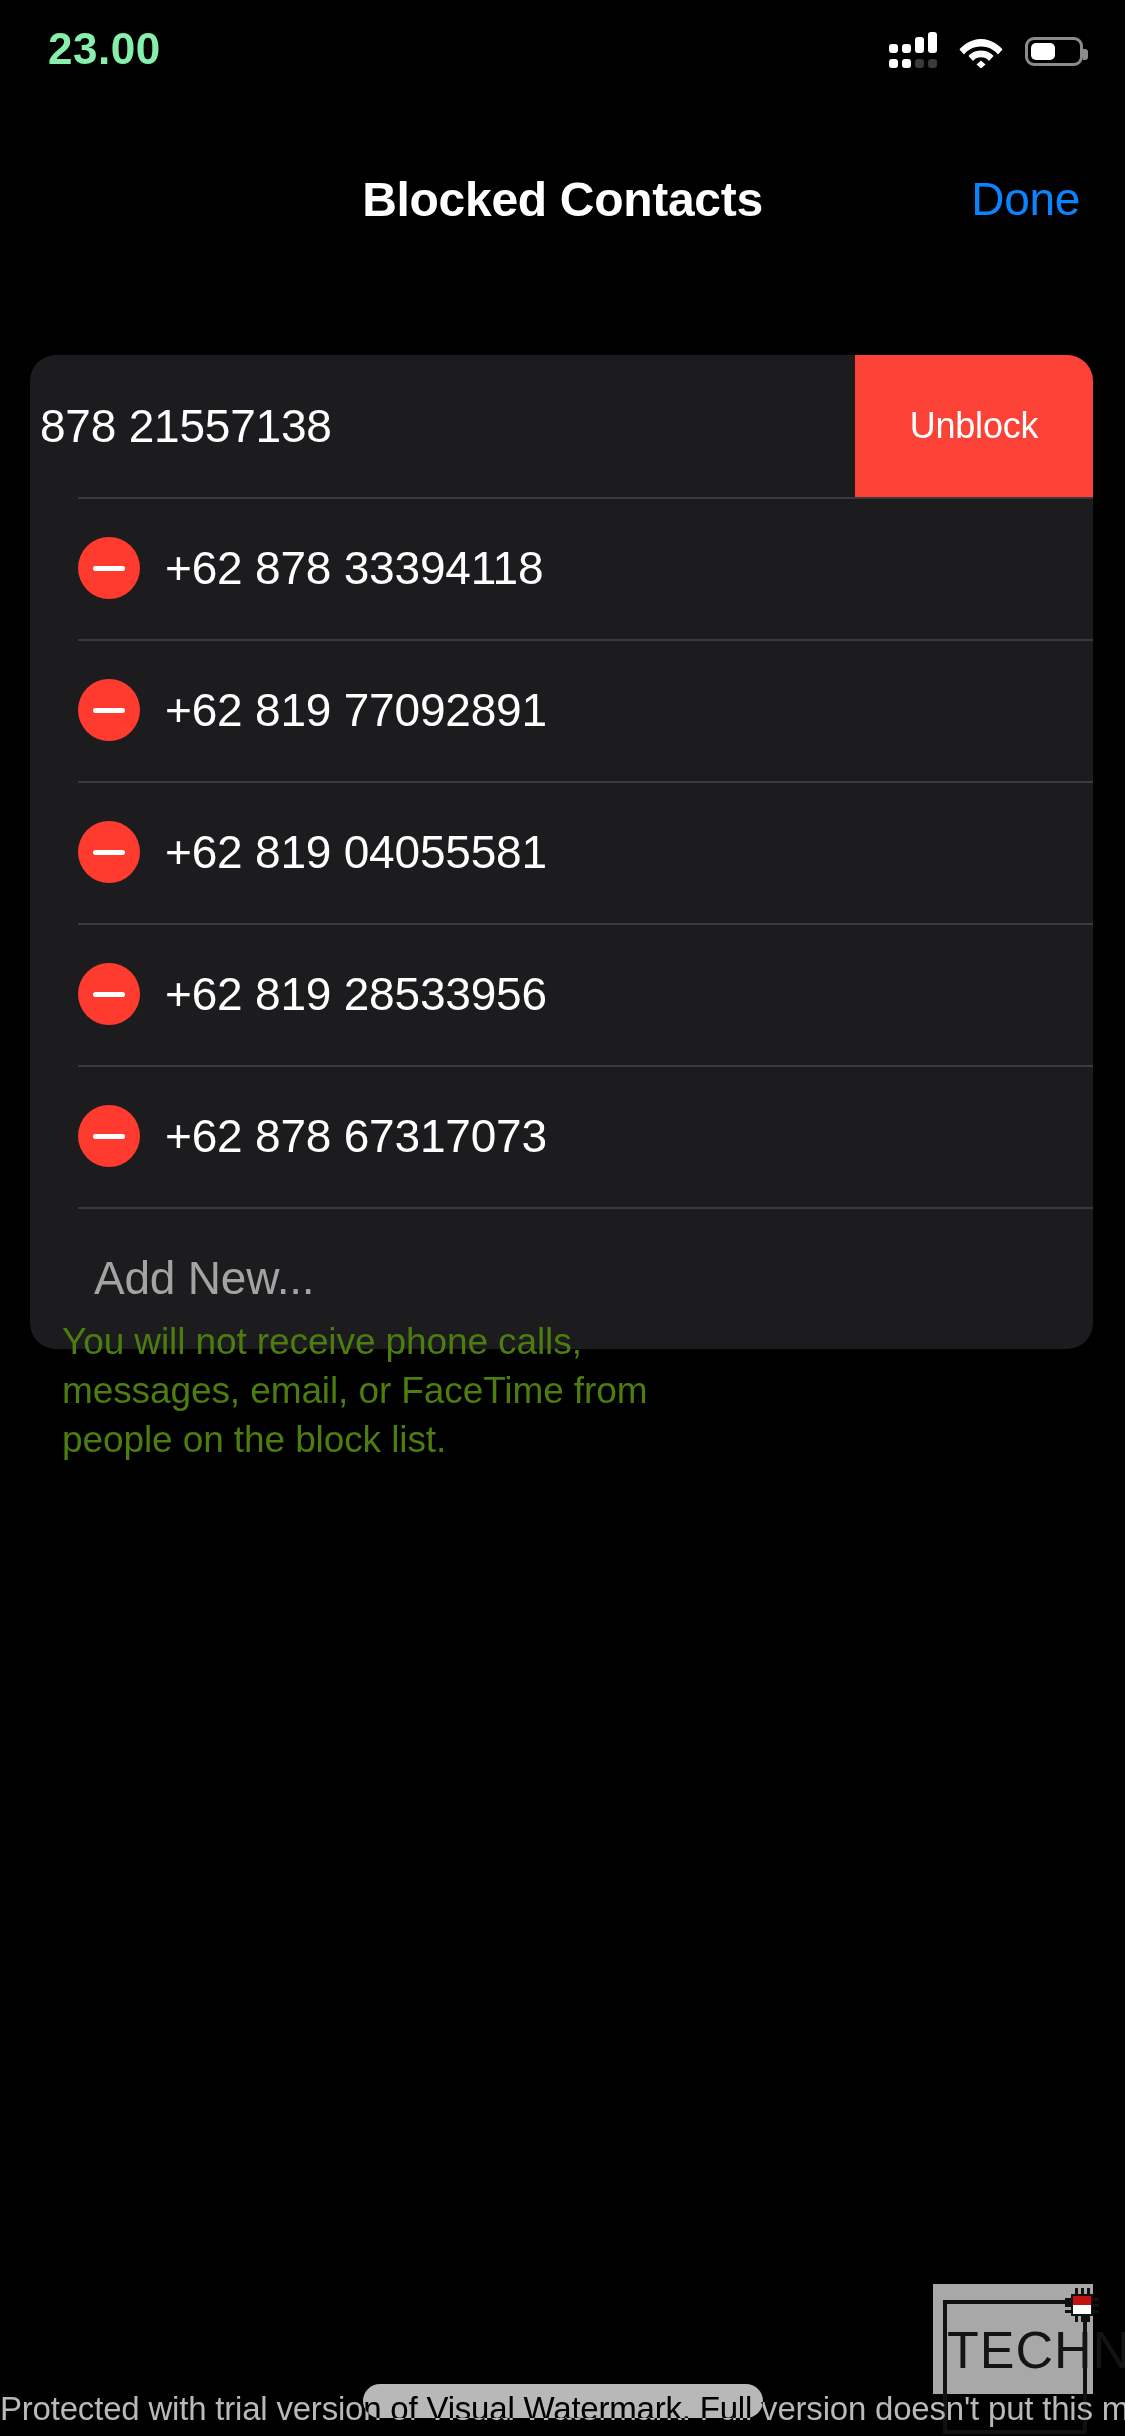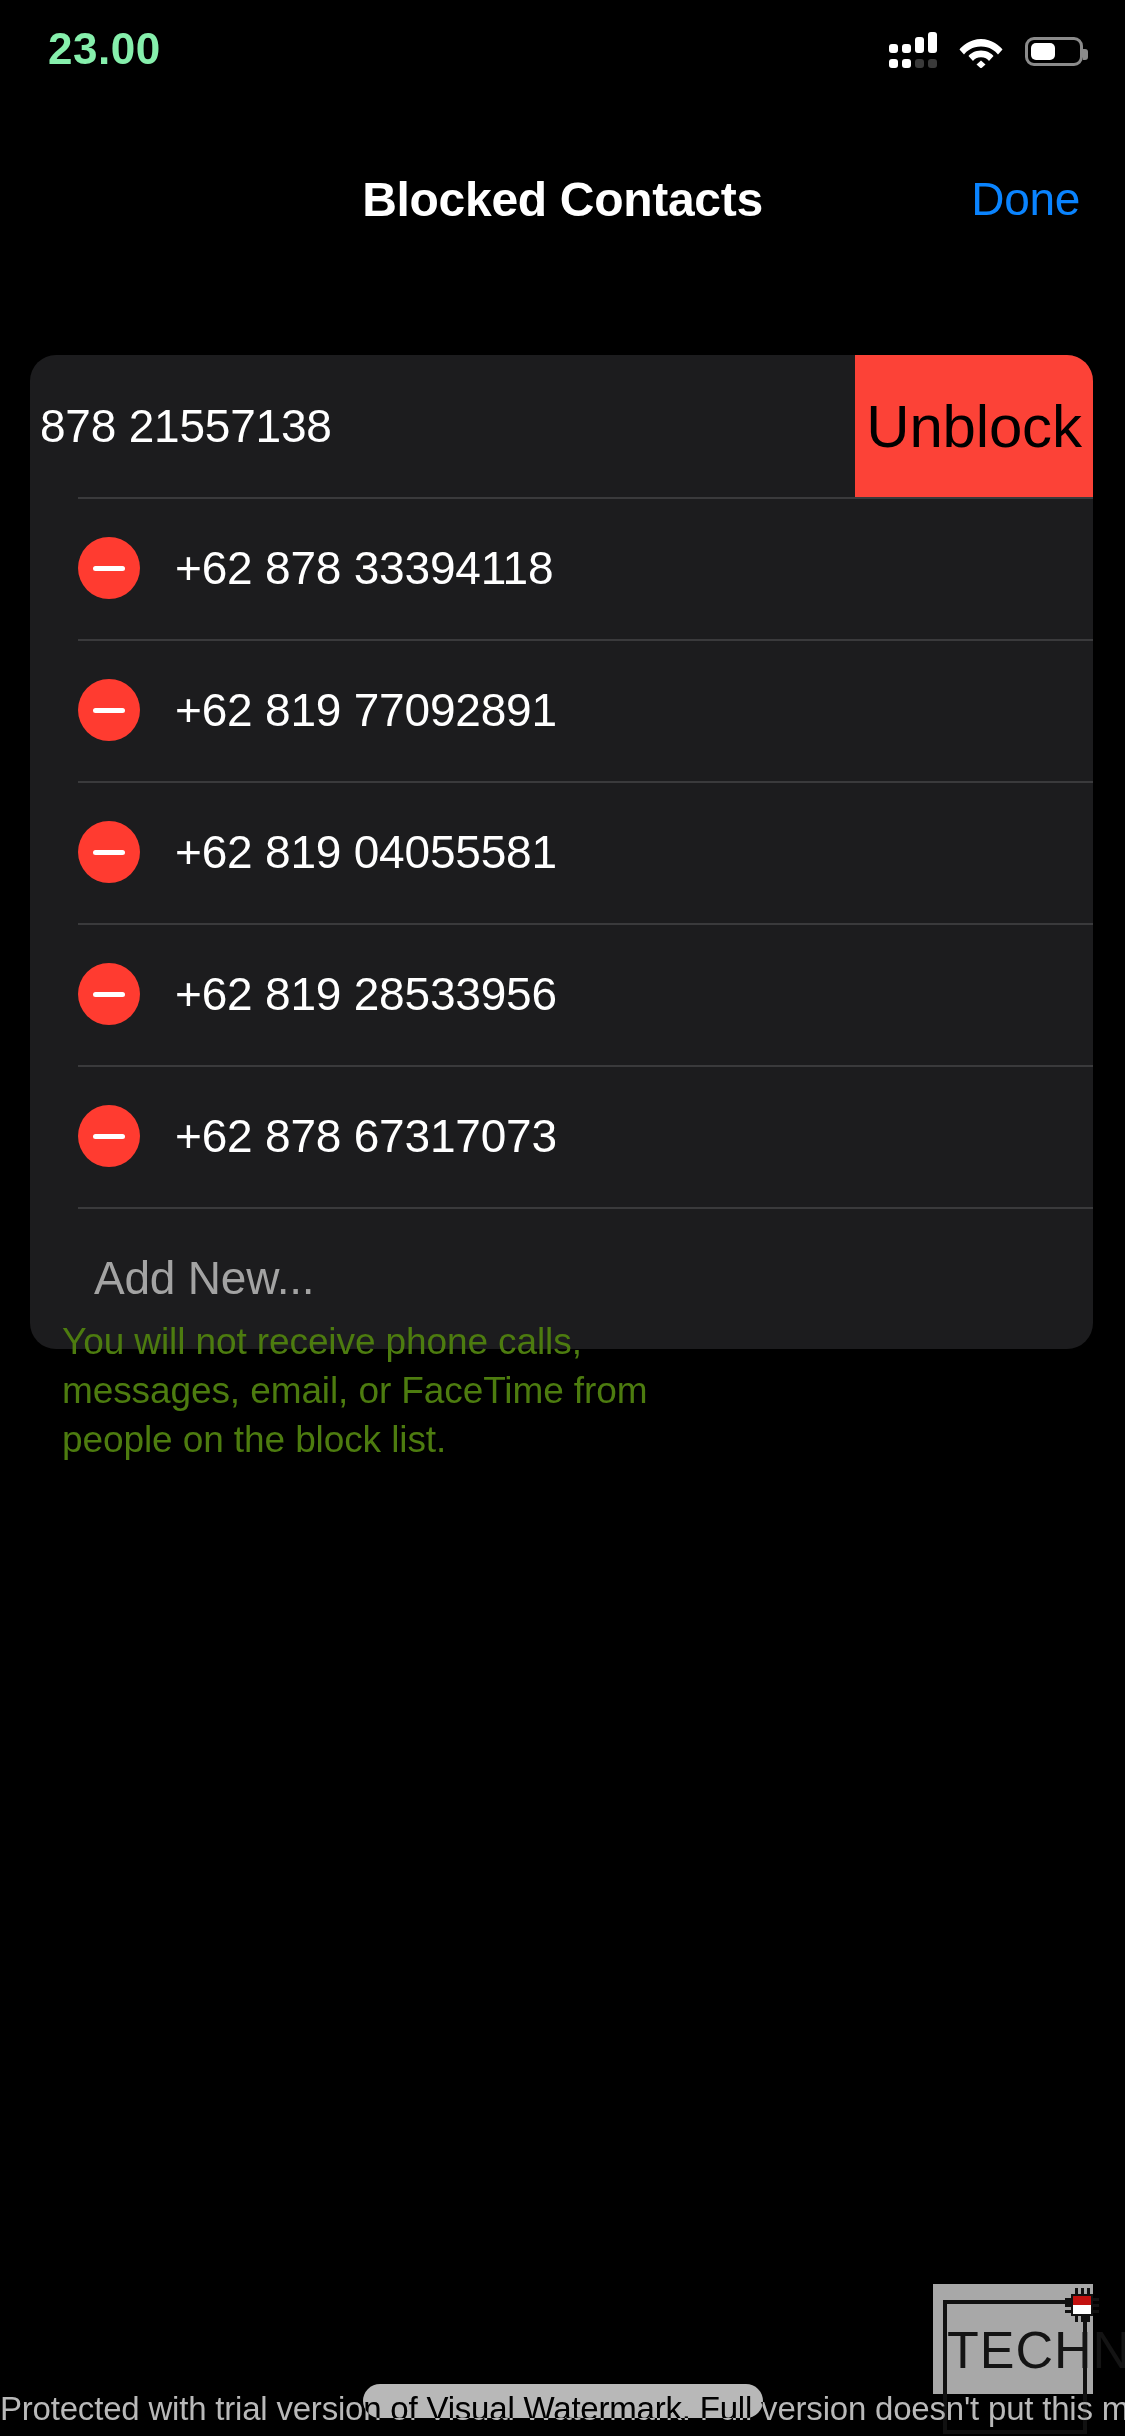--- a/index.html
+++ b/index.html
@@ -68,35 +68,35 @@
     background:#3a3a3c;
   }
   .minus-icon {
     width:62px; height:62px; border-radius:50%;
     background:#ff3b30; margin-left:48px;
     display:flex; align-items:center; justify-content:center;
     flex:0 0 auto;
   }
   .minus-icon .bar { width:32px; height:5px; background:#fff; border-radius:3px; }
   .row-label {
-    margin-left:35px; font-size:46px; color:#fff; letter-spacing:-0.2px;
+    margin-left:25px; font-size:46px; color:#fff; letter-spacing:-0.2px;
     white-space:nowrap;
   }
 
   
   .row-swiped { overflow:hidden; }
   .row-swiped .row-label {
     margin-left:0; position:absolute; left:-28px; top:50%;
     transform:translateY(-50%);
   }
   .unblock-btn {
     position:absolute; right:0; top:0; bottom:0; width:238px;
-    background:#fc4237; color:#000000;
+    background:#fc4237; color:#ffffff;
     display:flex; align-items:center; justify-content:center;
-    font-size:60px; letter-spacing:-0.2px;
+    font-size:36px; letter-spacing:-0.2px;
   }
 
   .row-add .row-label { margin-left:64px; color:#a3a3a3; }
 
   
   .footer-note {
     position:absolute; left:62px; top:1318px; width:620px;
     font-size:37px; line-height:1.32; color:#4d7c0f; letter-spacing:-0.1px;
   }
 

